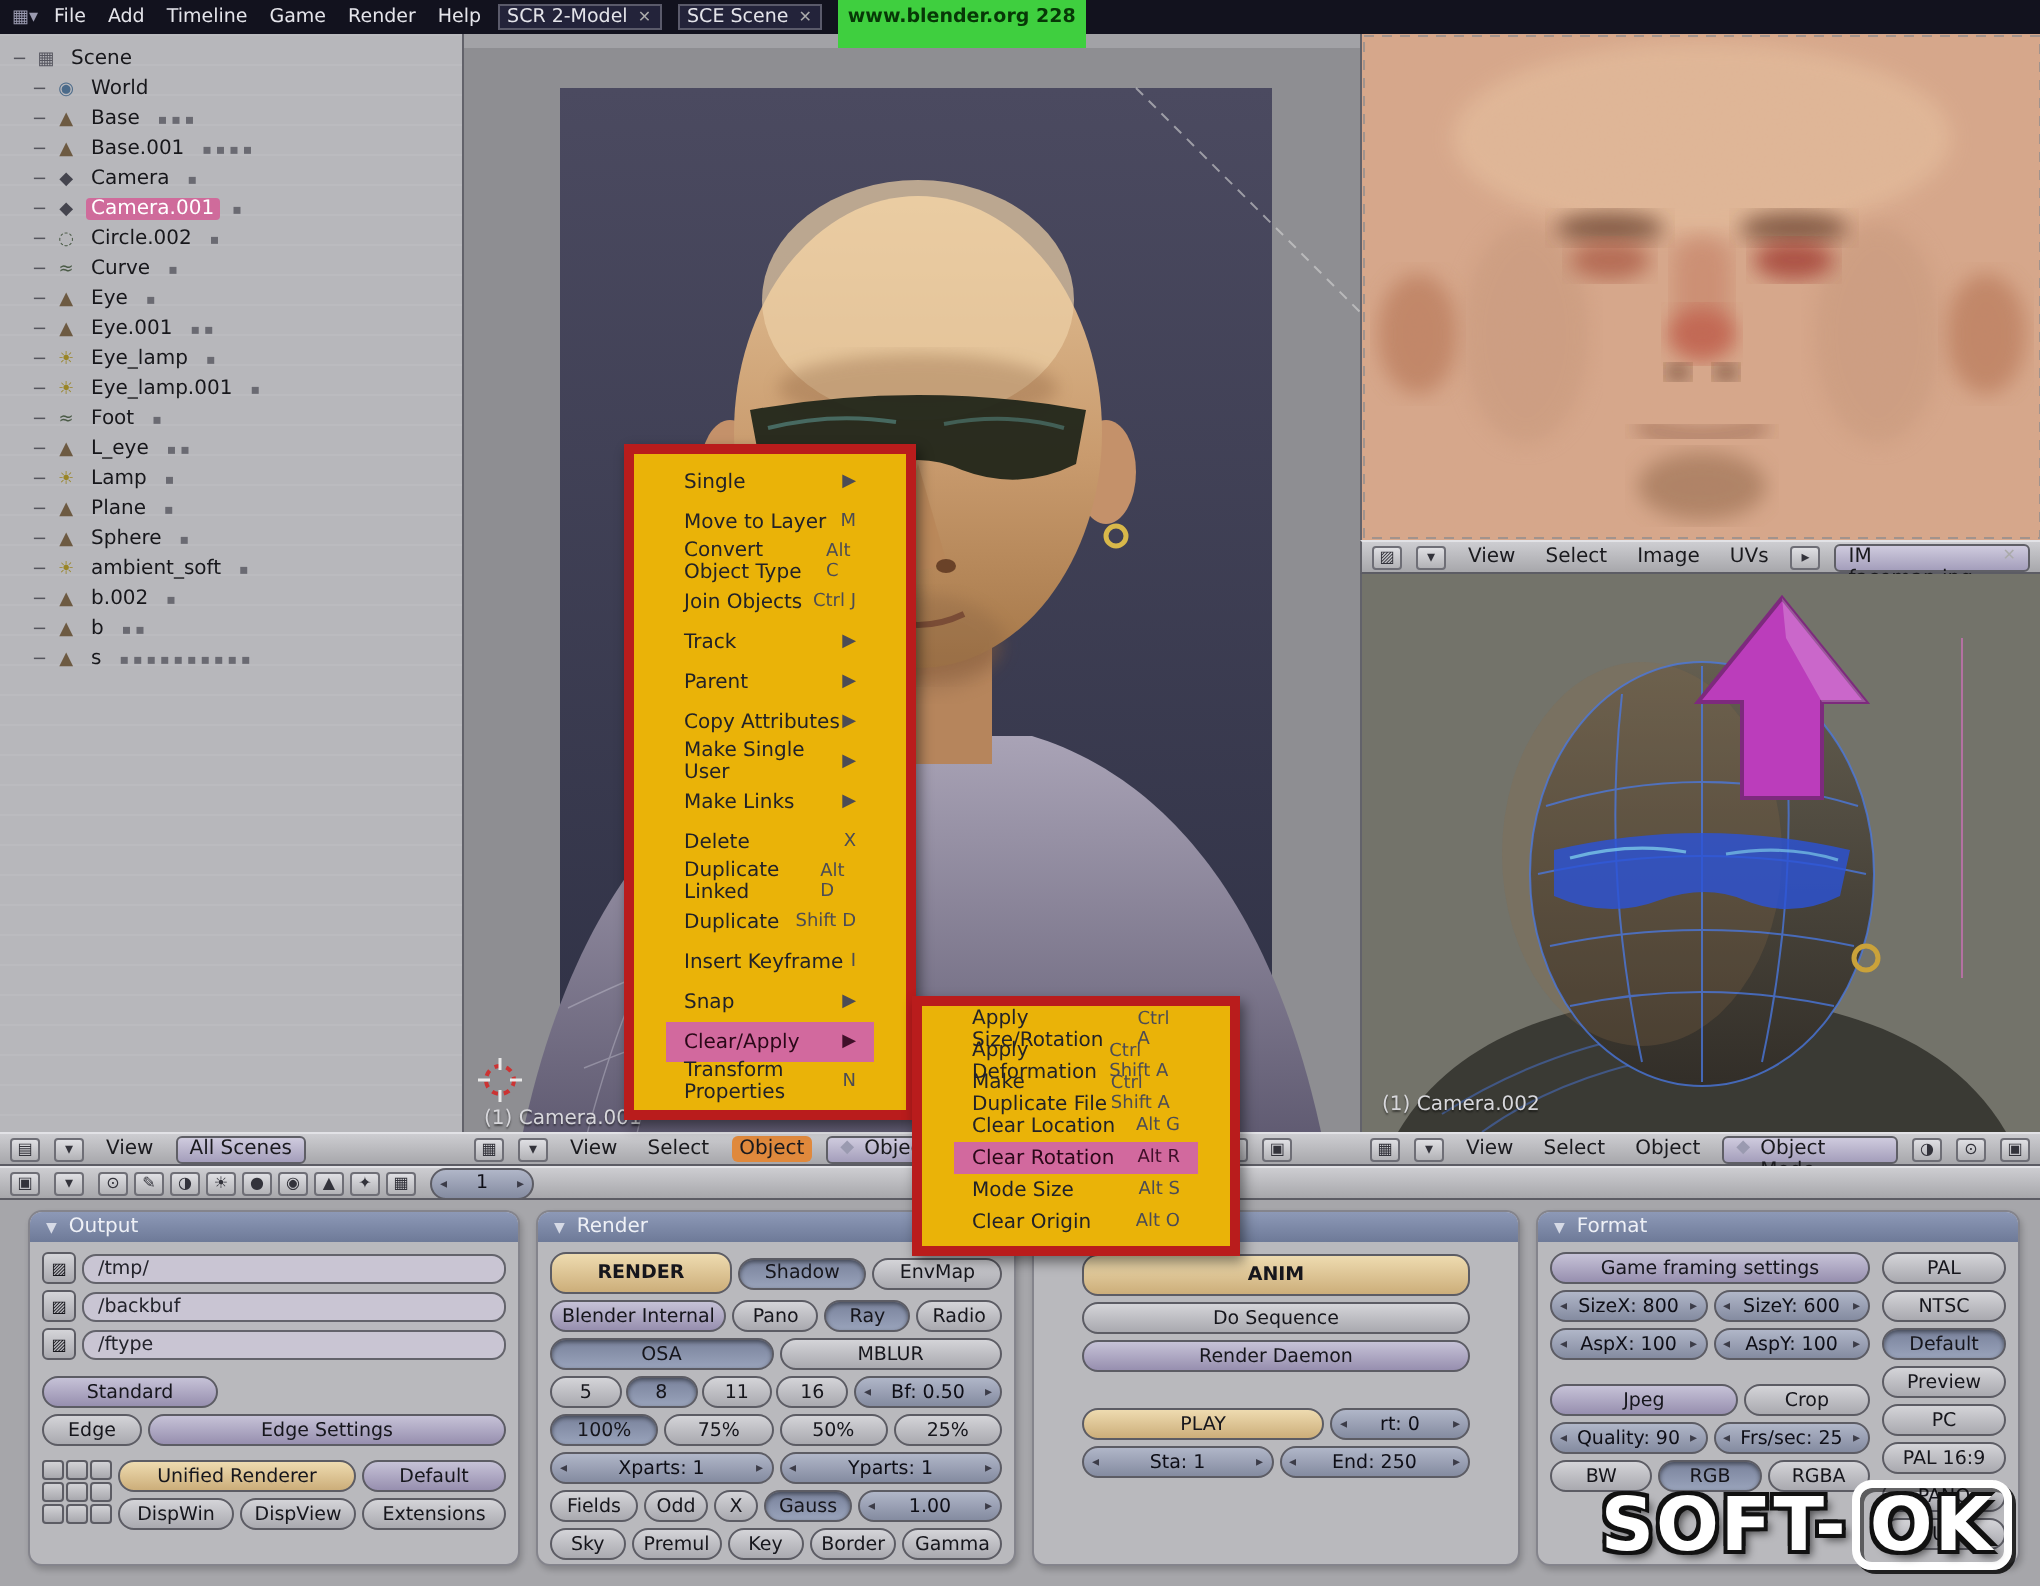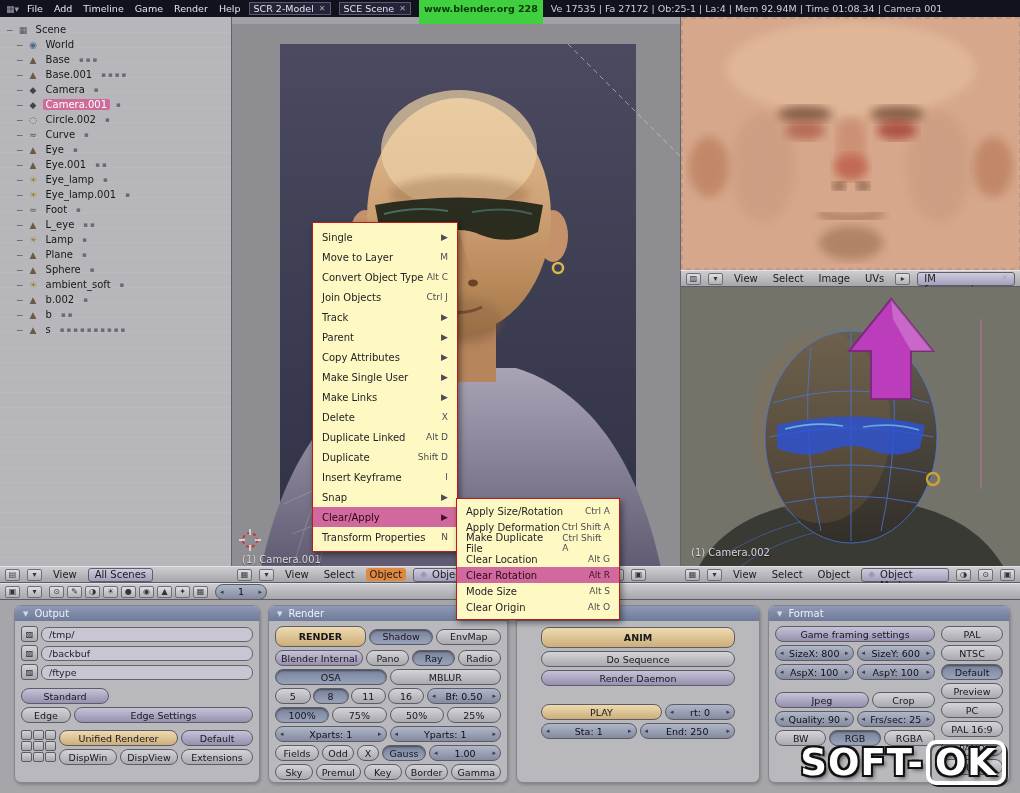--- a/index.html
+++ b/index.html
@@ -56,22 +56,22 @@
   
   .vp-main { left:232px; top:24px; width:448px; height:549px; background:#c2410c; overflow:hidden; }
   .vp-main-header { left:232px; top:566px; width:448px; }
   .uv-area { left:680px; top:17px; width:340px; height:253px; background:#dcb094; overflow:hidden; border-left:1px solid #62626a; }
   .uv-header { left:680px; top:270px; width:340px; border-left:1px solid #62626a; }
   .vp-right { left:680px; top:287px; width:340px; height:279px; background:#74746a; overflow:hidden; border-left:1px solid #62626a; }
   .vp-right-header { left:680px; top:566px; width:340px; }
   .vp-label { position:absolute; left:10px; bottom:8px; color:#d8d8dc; font-size:10px; text-shadow:0 1px 1px rgba(0,0,0,.5); }
 
   
-  .ctx-menu { background:#fef9c3; border:1px solid #b91c1c; box-shadow:2px 3px 6px rgba(0,0,0,.45);
-    padding:4px 0; z-index:50; }
+  .ctx-menu { background:#eab308; border:5px solid #b91c1c; box-shadow:2px 3px 6px rgba(0,0,0,.45);
+    padding:4px 16px; z-index:50; }
   .ctx-item { height:20px; display:flex; align-items:center; justify-content:space-between; padding:0 9px; font-size:10px; color:#222228; }
   .ctx-item .ctx-right { color:#4c4c55; font-size:9px; }
   .ctx-item.highlight { background:#d2699e; color:#2a0818; }
   .ctx-item.highlight .ctx-right { color:#40102a; }
   .ctx-sub .ctx-item { height:16px; }
 
   
   .btns-header { left:0; top:583px; width:1020px; z-index:5; }
   .btns-body { left:0; top:600px; width:1020px; height:193px; background:#a6a6aa; }
   .panel { position:absolute; background:#babgbe; background-color:#b9b9bd; border:1px solid #84848c; border-radius:7px;
@@ -123,21 +123,20 @@
   </div>
   <div class="tb-box">
     <span>SCR 2-Model</span>
     <span class="tb-x">✕</span>
   </div>
   <div class="tb-box">
     <span>SCE Scene</span>
     <span class="tb-x">✕</span>
   </div>
   <span class="tb-link">www.blender.org 228</span>
-  <span class="tb-stats">Ve 17535 | Fa 27172 | Ob:25-1 | La:4 | Mem 92.94M | Time 01:08.34 | Camera 001</span>
 </div>
 
 <div class="outliner abs">
   <div>
 
       <div class="ol-row">
         <span class="ol-dash">−</span>
         <span class="icn scene">▦</span>
         <span class="ol-label">Scene</span>
         <span class="ol-extras"></span>

